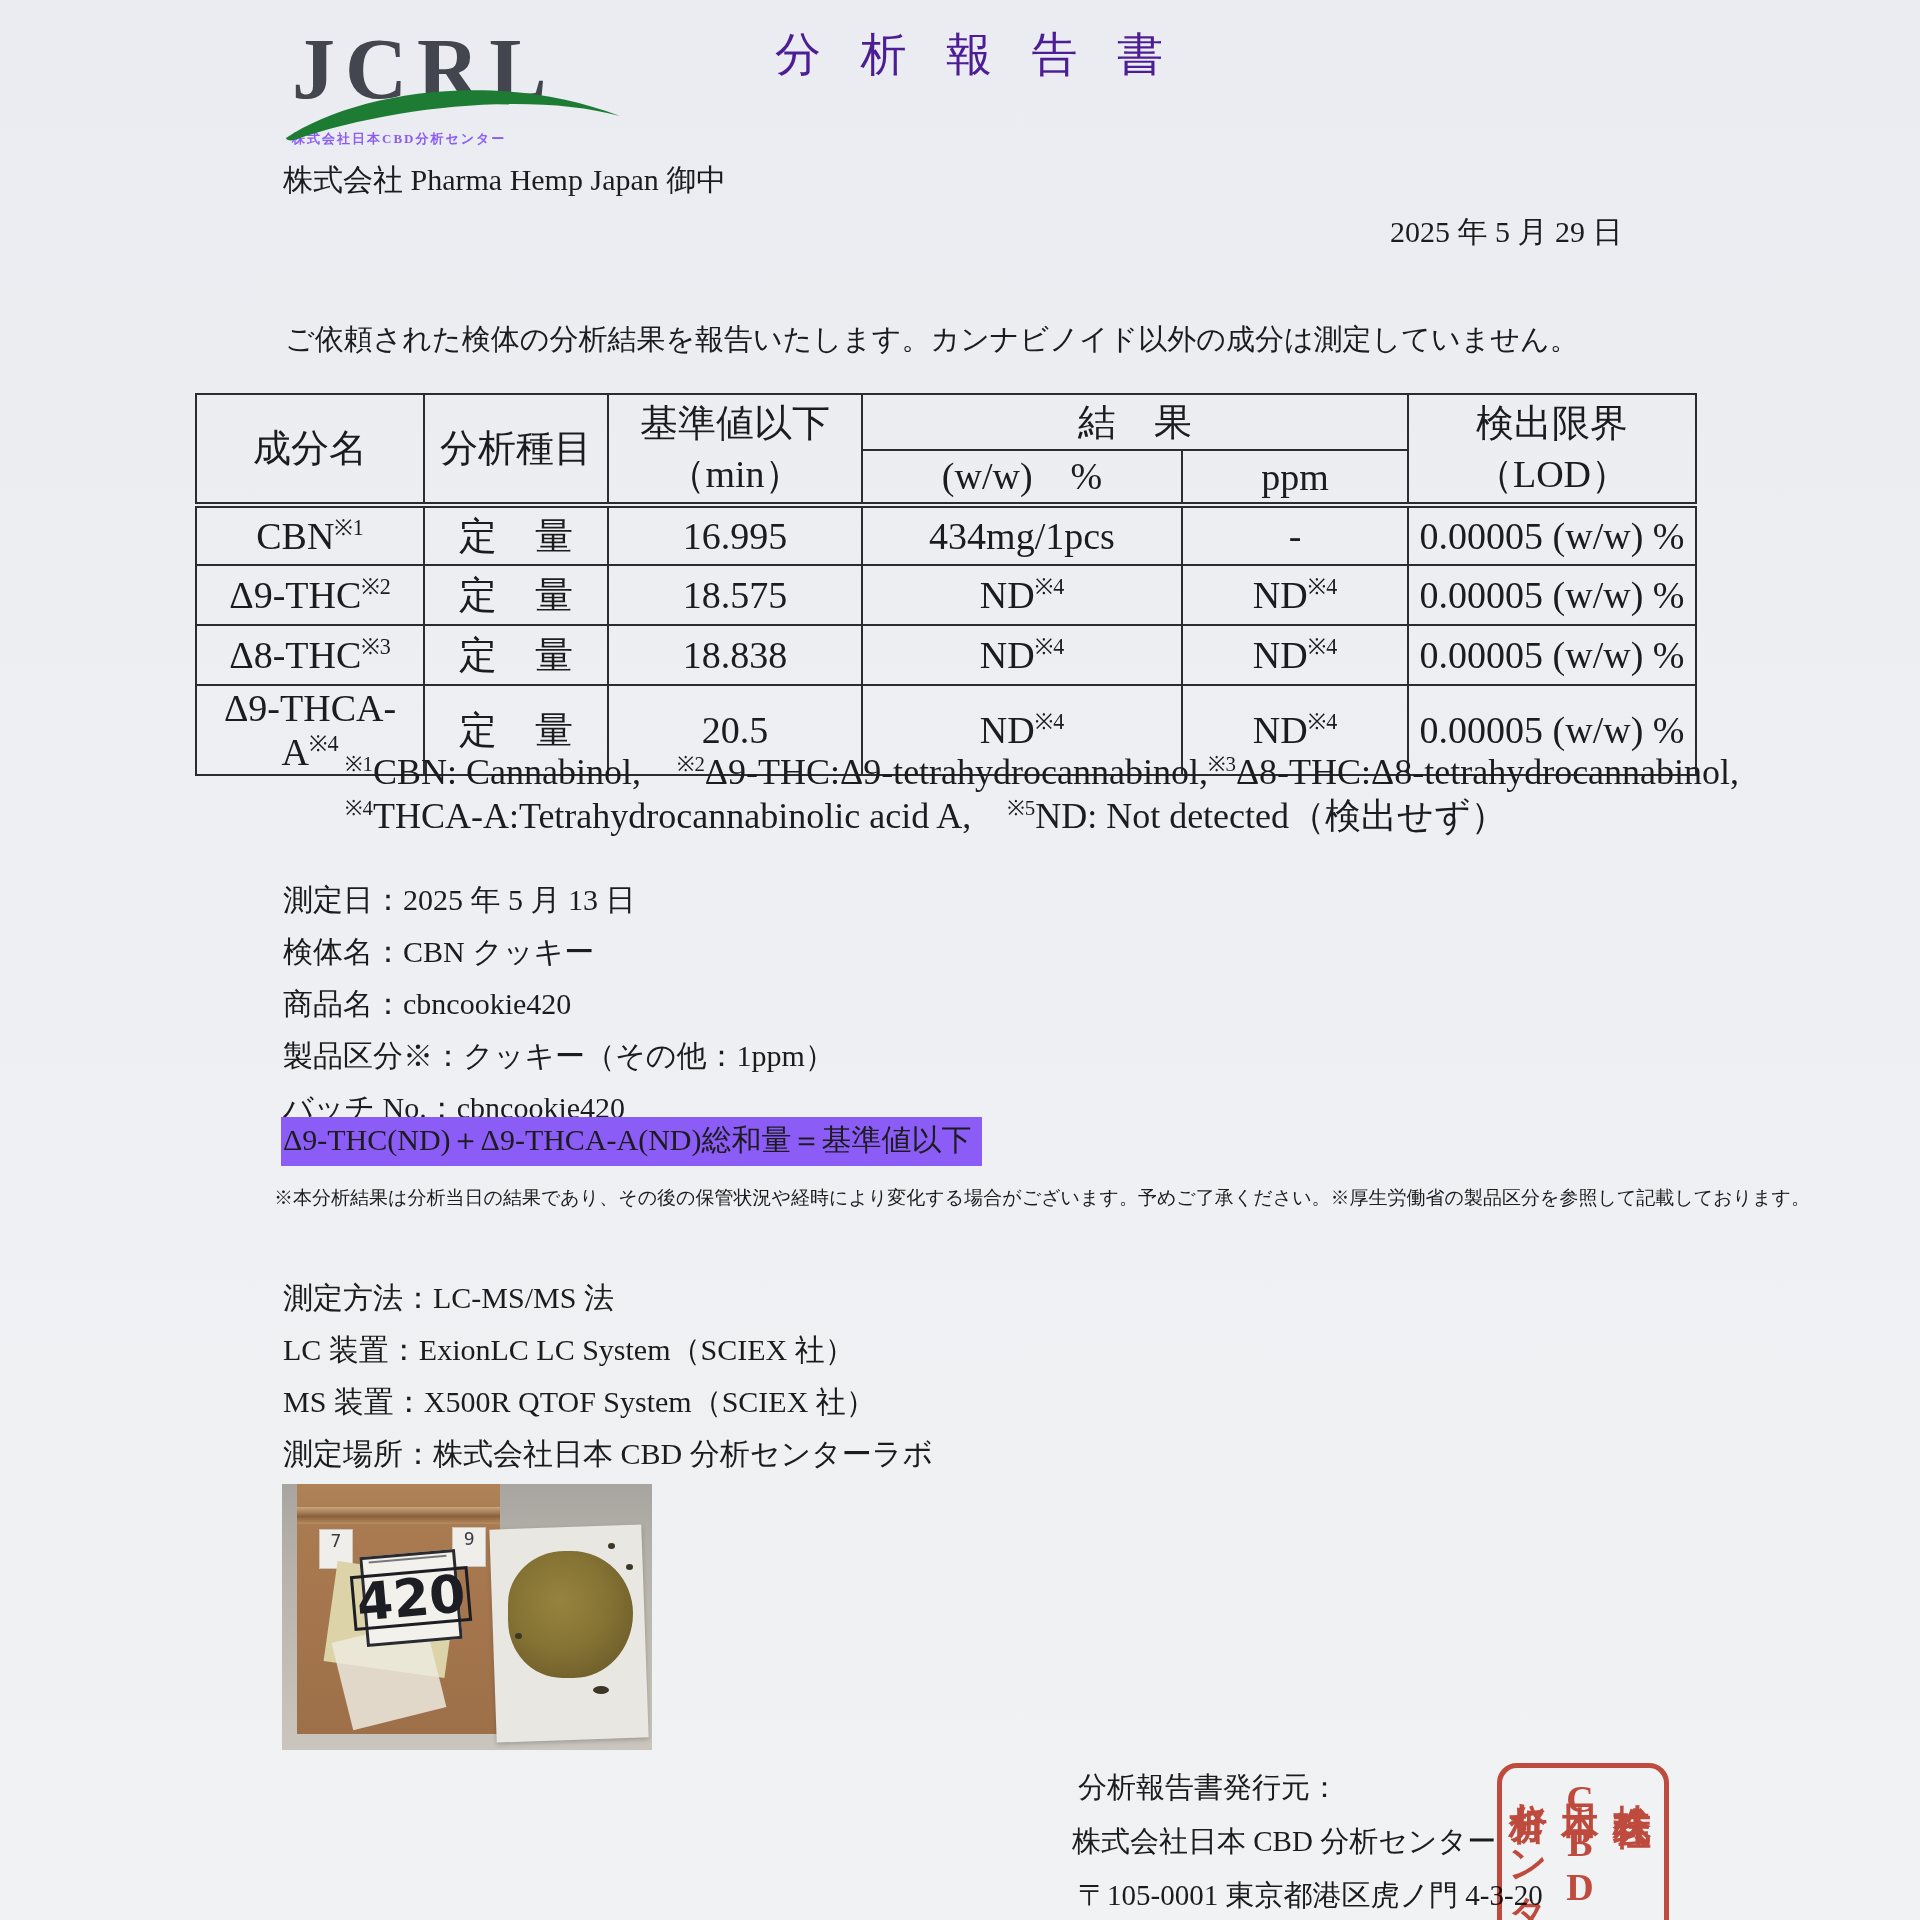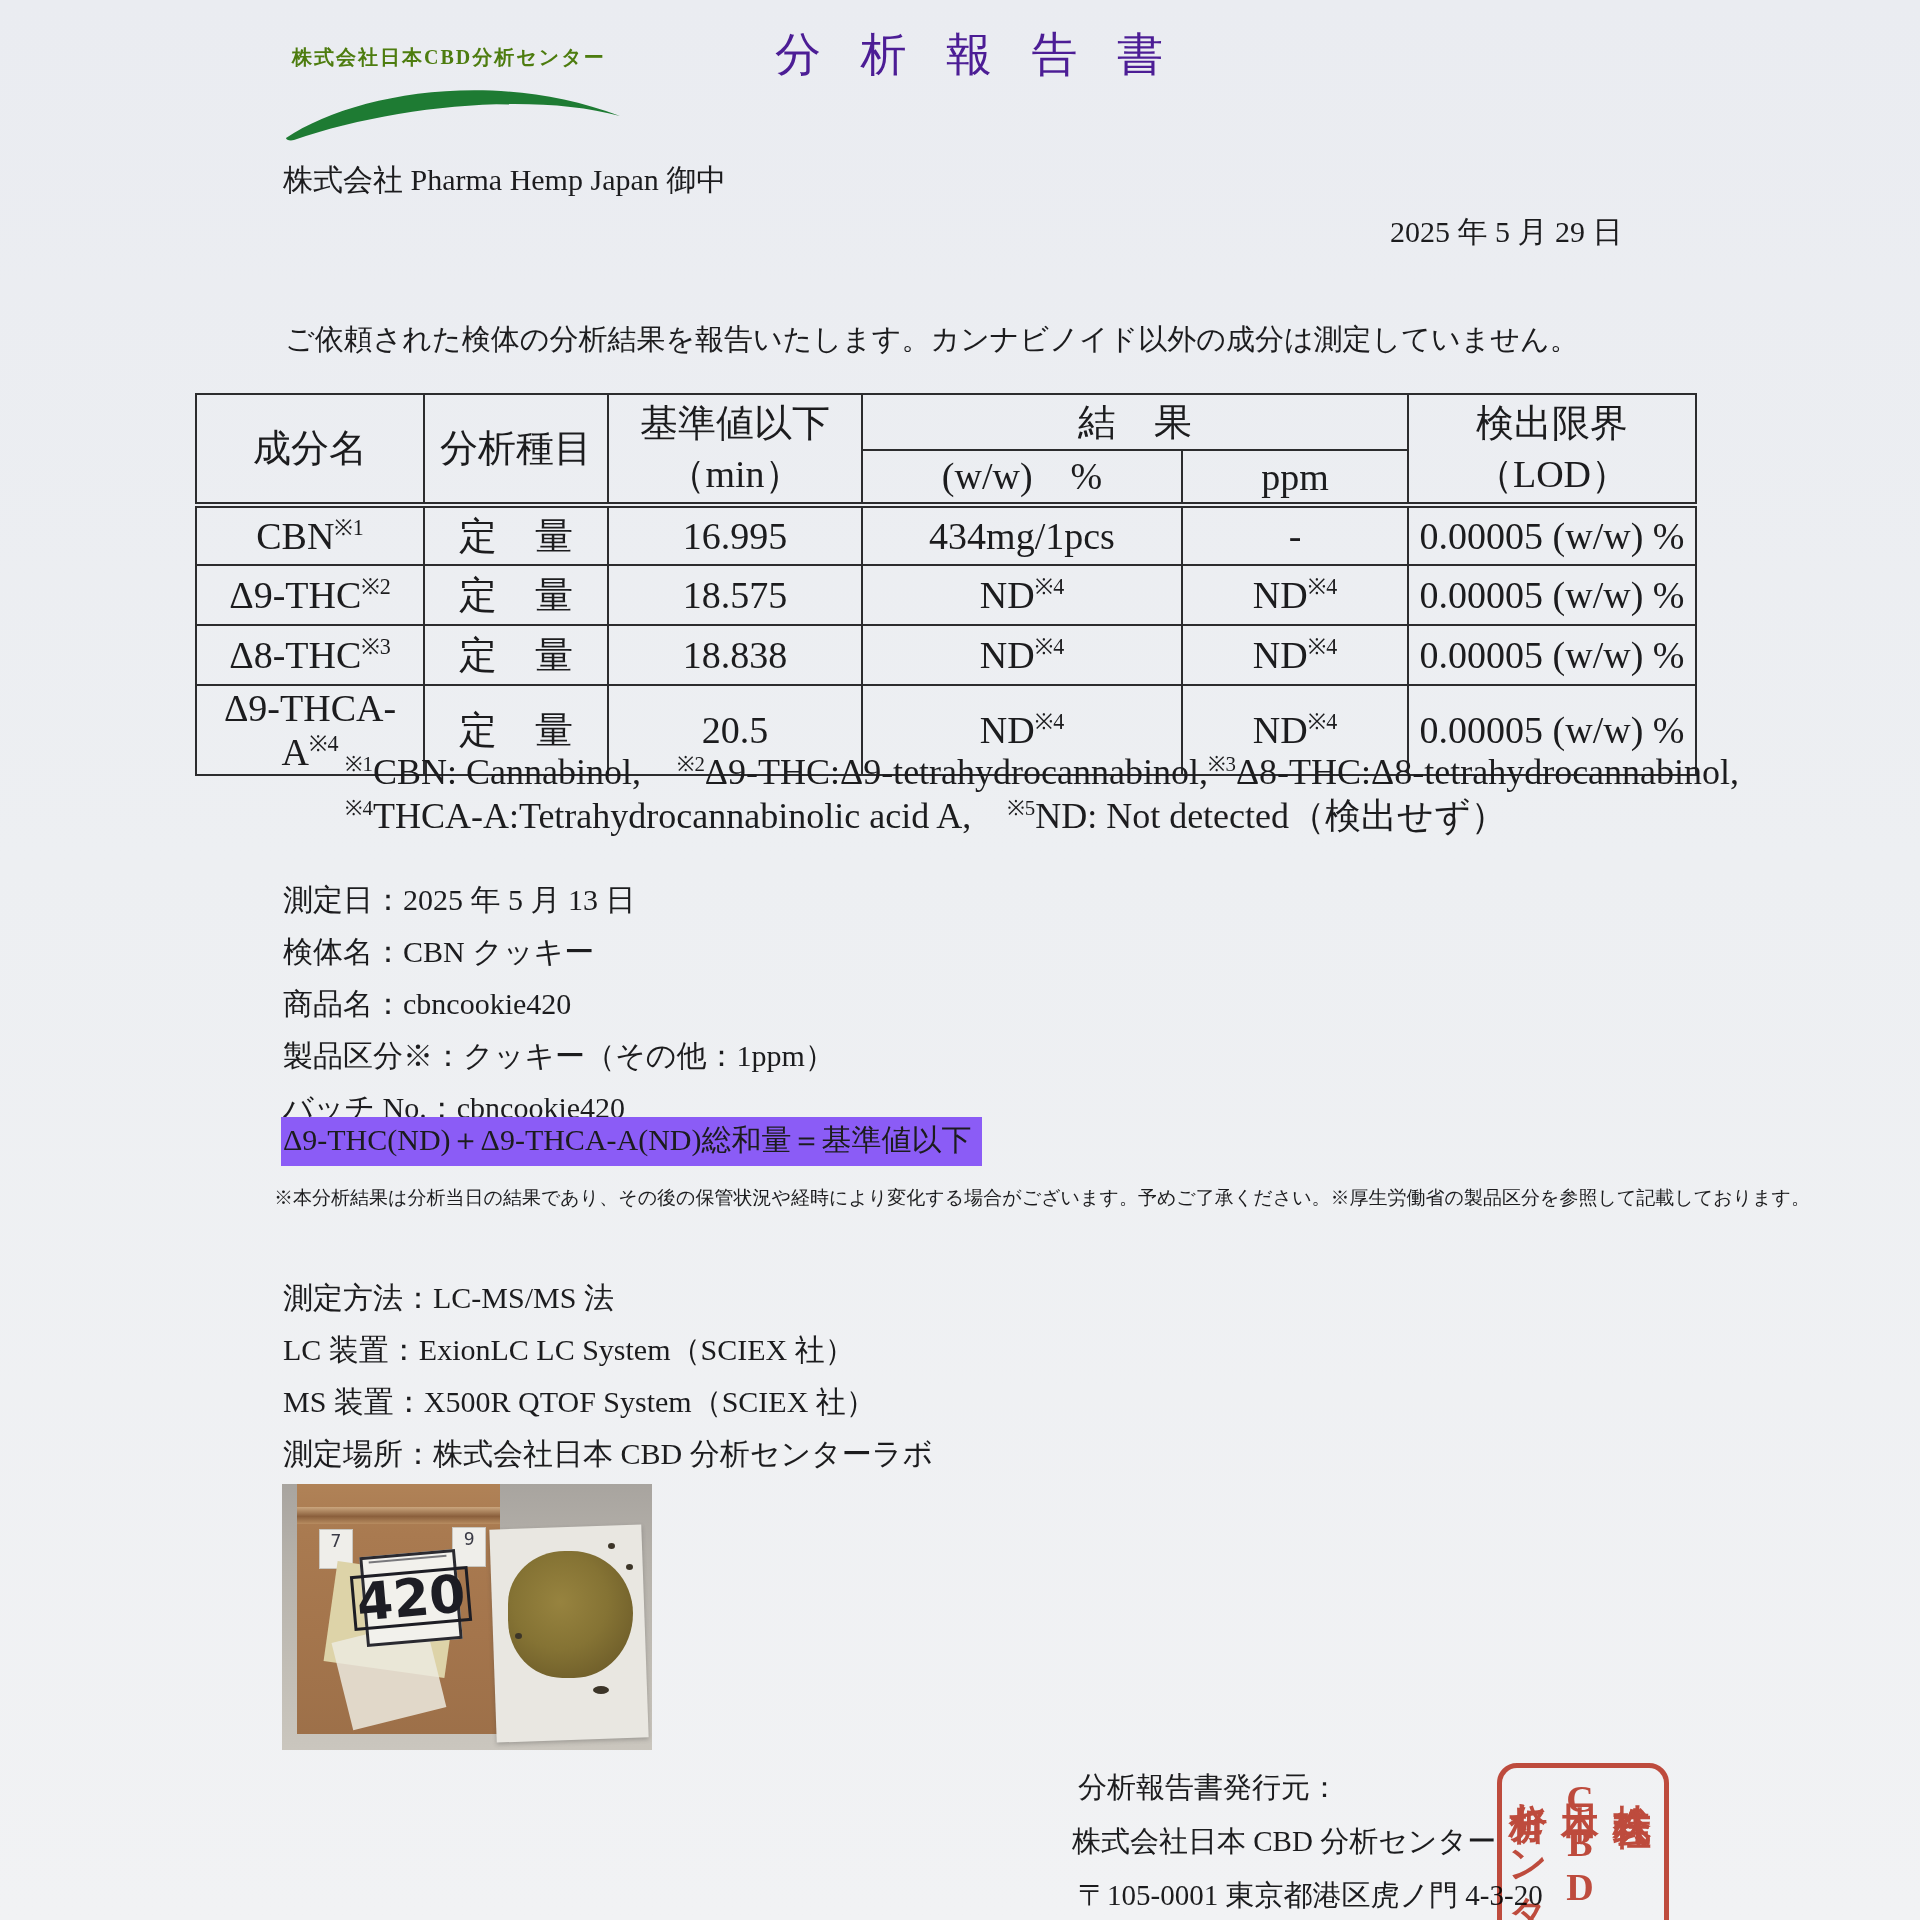--- a/index.html
+++ b/index.html
@@ -12,21 +12,21 @@
     color:#1c1c1e;
   }
   .abs { position:absolute; }
 
   
   .logo-acronym {
     font-size:86px; font-weight:bold; letter-spacing:10px;
     color:#43464e; line-height:1;
   }
   .logo-swoosh { position:absolute; left:-10px; top:40px; }
-  .logo-subtitle { font-size:20px; color:#4d7c0f; letter-spacing:2px; font-weight:bold; }
+  .logo-subtitle { font-size:13px; color:#8b5cf6; letter-spacing:2px; font-weight:bold; }
 
   .doc-title { font-size:46px; letter-spacing:14px; color:#4c1d95; }
   .addressee { font-size:30px; }
   .report-date { font-size:30px; }
   .intro { font-size:29px; }
 
   
   table.results {
     border-collapse:collapse;
     table-layout:fixed;
@@ -125,20 +125,21 @@
     position:absolute; left:61%; top:25%; width:34%; height:48%;
     background:radial-gradient(circle at 42% 40%,#97833f 0%,#857334 45%,#6f5e2a 80%,#5f5024 100%);
     border-radius:48% 52% 50% 46% / 44% 52% 54% 48%;
   }
   .photo .speck { position:absolute; width:7px; height:6px; background:#3c3528; border-radius:50%; }
 </style>
 </head>
 <body>
 
 <div class="abs" style="left:292px; top:26px; width:340px; height:120px;">
+  <div class="logo-acronym">JCRL</div>
   <svg class="logo-swoosh" width="346" height="80" viewBox="0 0 346 80">
     <path d="M4,72 C70,28 210,2 338,50 C250,26 110,40 12,74 C8,75 4,74 4,72 Z" fill="#1e7b33"></path>
   </svg>
   <div class="logo-subtitle" style="margin-top:18px;">株式会社日本CBD分析センター</div>
 </div>
 
 <div class="abs doc-title" style="left:775px; top:24px;">分 析 報 告 書</div>
 
 <div class="abs addressee" style="left:283px; top:160px;">株式会社 Pharma Hemp Japan  御中</div>
 

